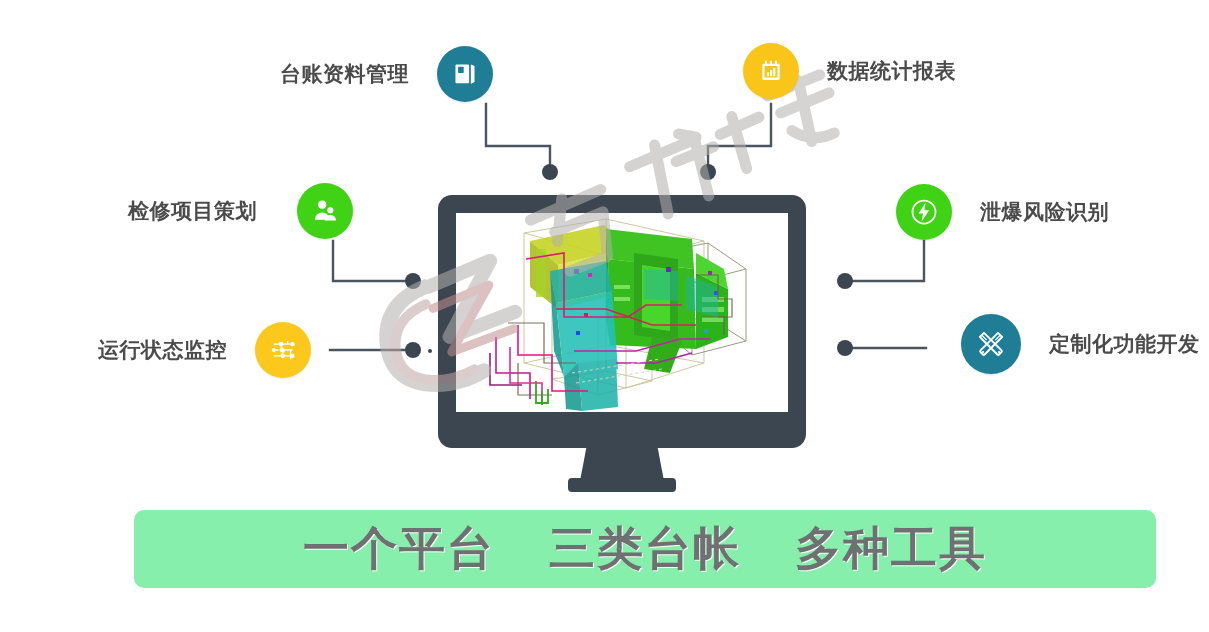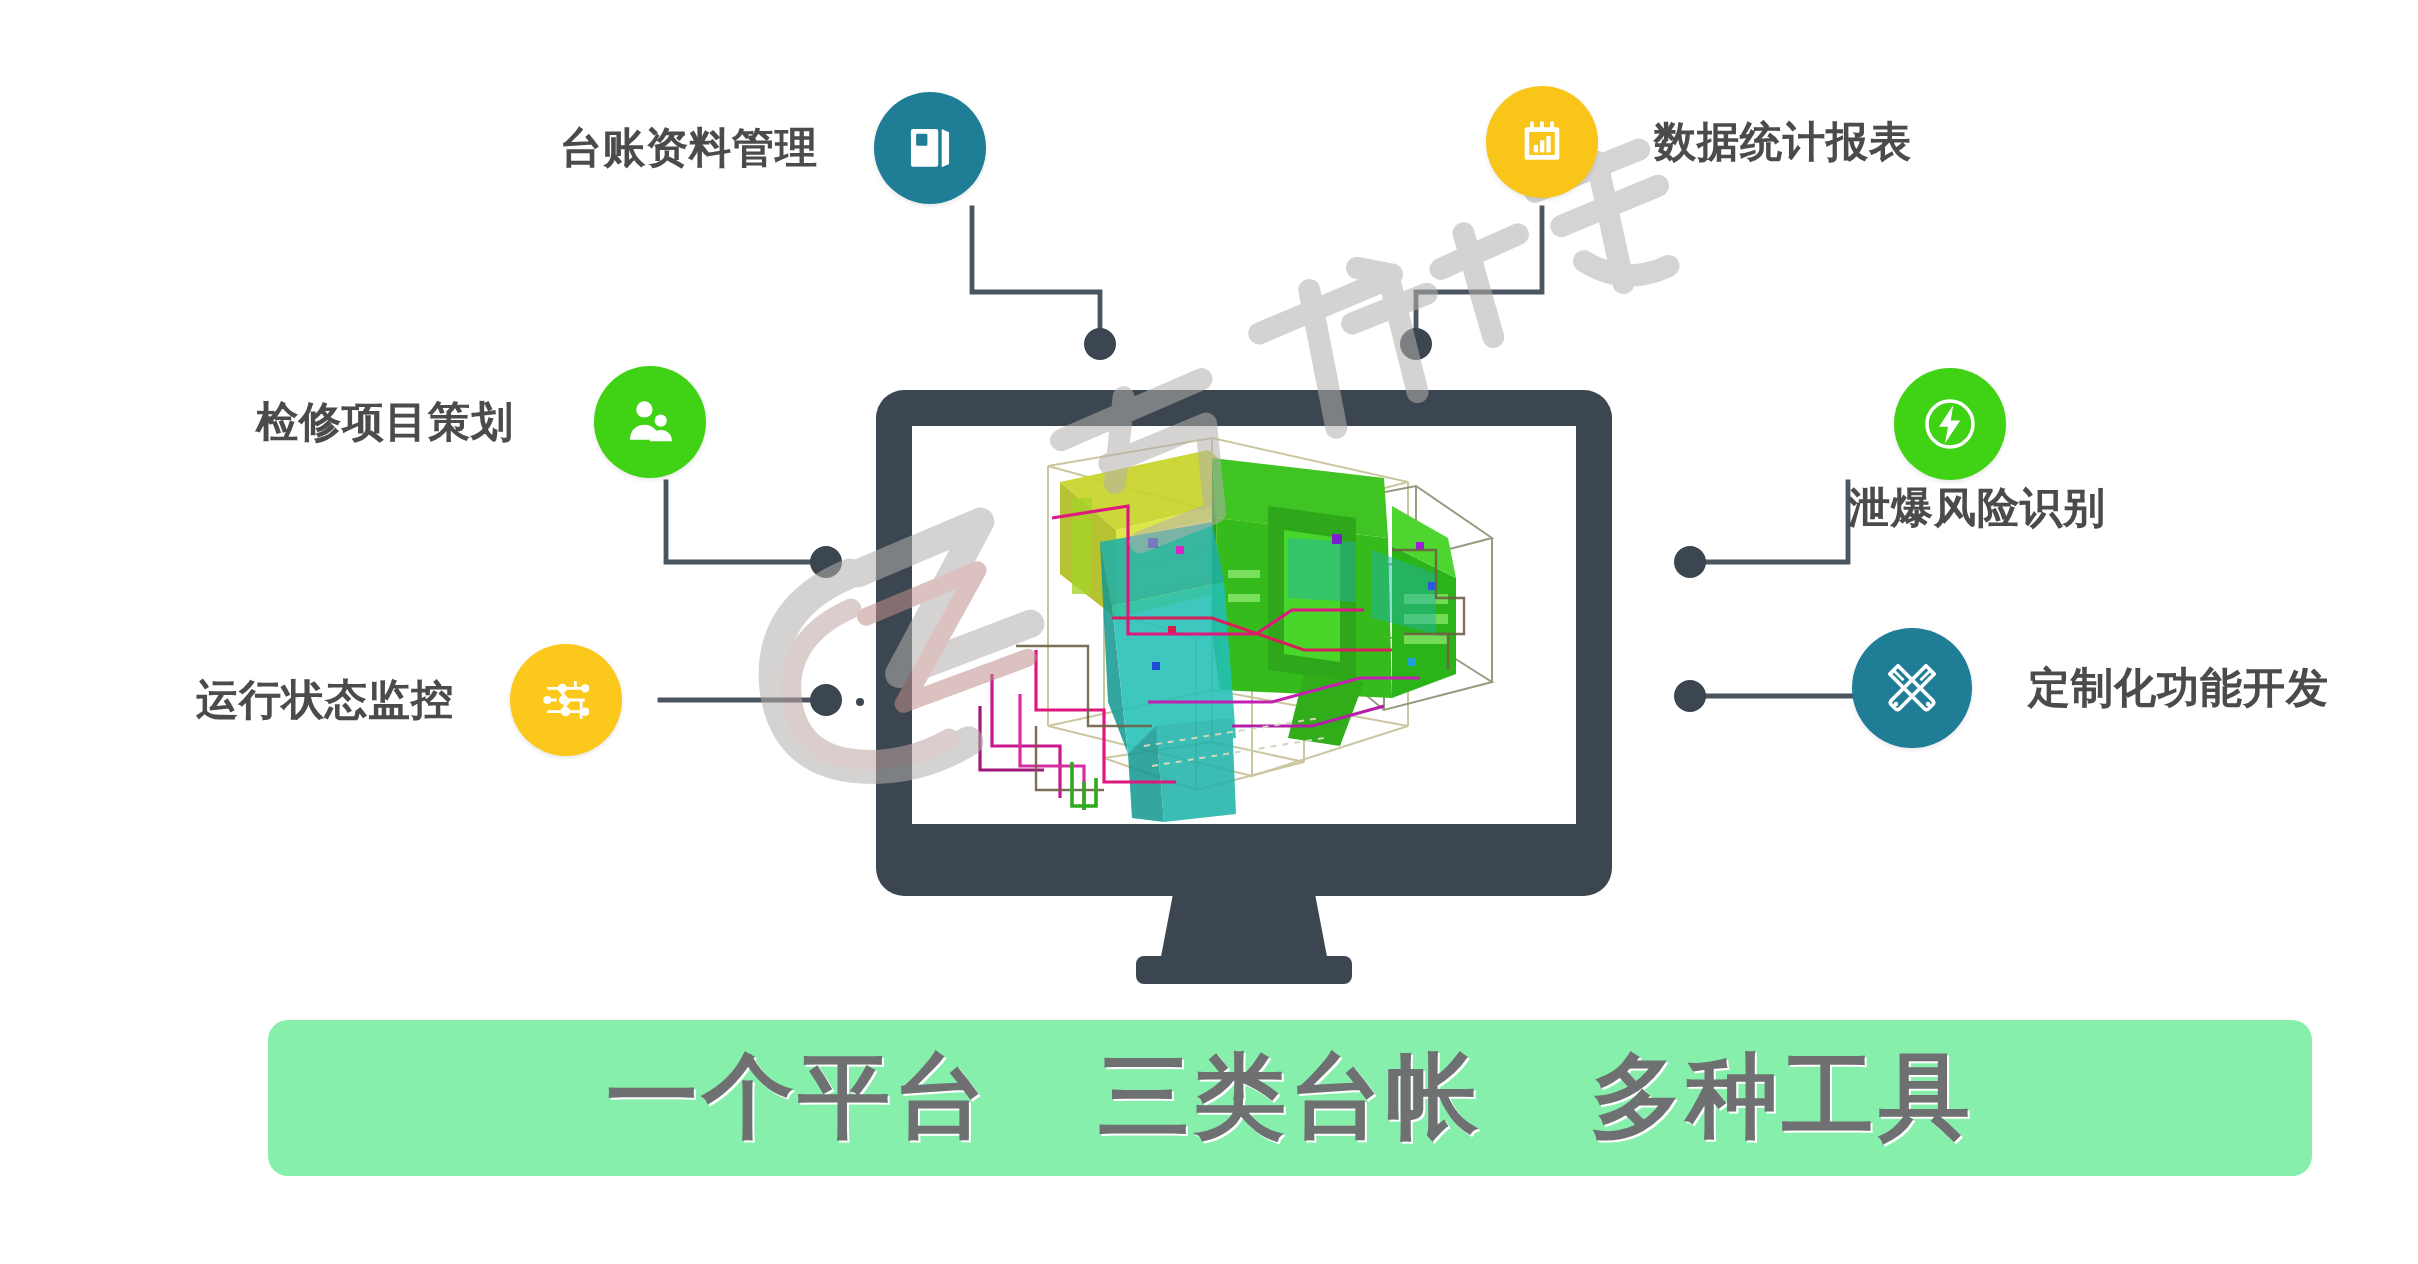--- a/index.html
+++ b/index.html
@@ -288,21 +288,21 @@
     <span class="node-icon" style="background:#3fd215;">
       <svg width="28" height="28" viewBox="0 0 24 24" fill="#ffffff">
         <circle cx="9.6" cy="6.6" r="3.5"></circle>
         <path d="M3.4 19.6 c0-4 2.8-6.4 6.2-6.4 c3.4 0 6.2 2.4 6.2 6.4 z"></path>
         <circle cx="16.6" cy="11.4" r="2.6"></circle>
         <path d="M11.8 20.2 c0-3 2.1-4.8 4.8-4.8 c2.7 0 4.8 1.8 4.8 4.8 z"></path>
       </svg>
     </span>
   </div>
 
-  <div class="node" style="left:856px; top:184px;flex-direction:column;">
+  <div class="node" style="left:856px; top:184px;">
     <span class="node-icon" style="background:#3fd215;">
       <svg width="30" height="30" viewBox="0 0 24 24">
         <circle cx="12" cy="12" r="9.2" fill="none" stroke="#ffffff" stroke-width="1.4"></circle>
         <path d="M13.3 4.4 L7.6 13.1 h3.6 l-1.2 6.6 l6.1 -9.1 h-3.8 z" fill="#ffffff"></path>
       </svg>
     </span>
     <span class="node-label lbl-right">泄爆风险识别</span>
   </div>
 
   <div class="node" style="left:58px; top:322px;">
@@ -317,21 +317,21 @@
         <circle cx="10.4" cy="7" r="1.5"></circle>
         <circle cx="11" cy="12" r="1.5"></circle>
         <circle cx="11.8" cy="17" r="1.5"></circle>
         <circle cx="20.2" cy="7" r="1.3"></circle>
         <circle cx="20.2" cy="17" r="1.3"></circle>
         <circle cx="4" cy="12" r="1.2"></circle>
       </svg>
     </span>
   </div>
 
-  <div class="node" style="left:886px; top:314px;">
+  <div class="node" style="left:921px; top:314px;">
     <span class="node-icon" style="background:#1f7d96; width:60px; height:60px;">
       <svg width="30" height="30" viewBox="0 0 24 24" fill="#ffffff">
         <g transform="rotate(0 12 12)">
           <path d="M3.1 6.4 L6.4 3.1 L20.4 17.1 a1 1 0 0 1 0 1.4 l-1.9 1.9 a1 1 0 0 1 -1.4 0 z" fill="none" stroke="#ffffff" stroke-width="1.5" stroke-linejoin="round"></path>
           <path d="M4.6 4.9 L8.6 8.9" stroke="#ffffff" stroke-width="1.1"></path>
           <path d="M20.9 6.4 L17.6 3.1 L3.6 17.1 a1 1 0 0 0 0 1.4 l1.9 1.9 a1 1 0 0 0 1.4 0 z" fill="none" stroke="#ffffff" stroke-width="1.5" stroke-linejoin="round"></path>
           <path d="M15.4 8.9 L19.4 4.9" stroke="#ffffff" stroke-width="1.1"></path>
           <circle cx="5.6" cy="18.4" r="0.9"></circle>
           <circle cx="18.4" cy="18.4" r="0.9"></circle>
         </g>

